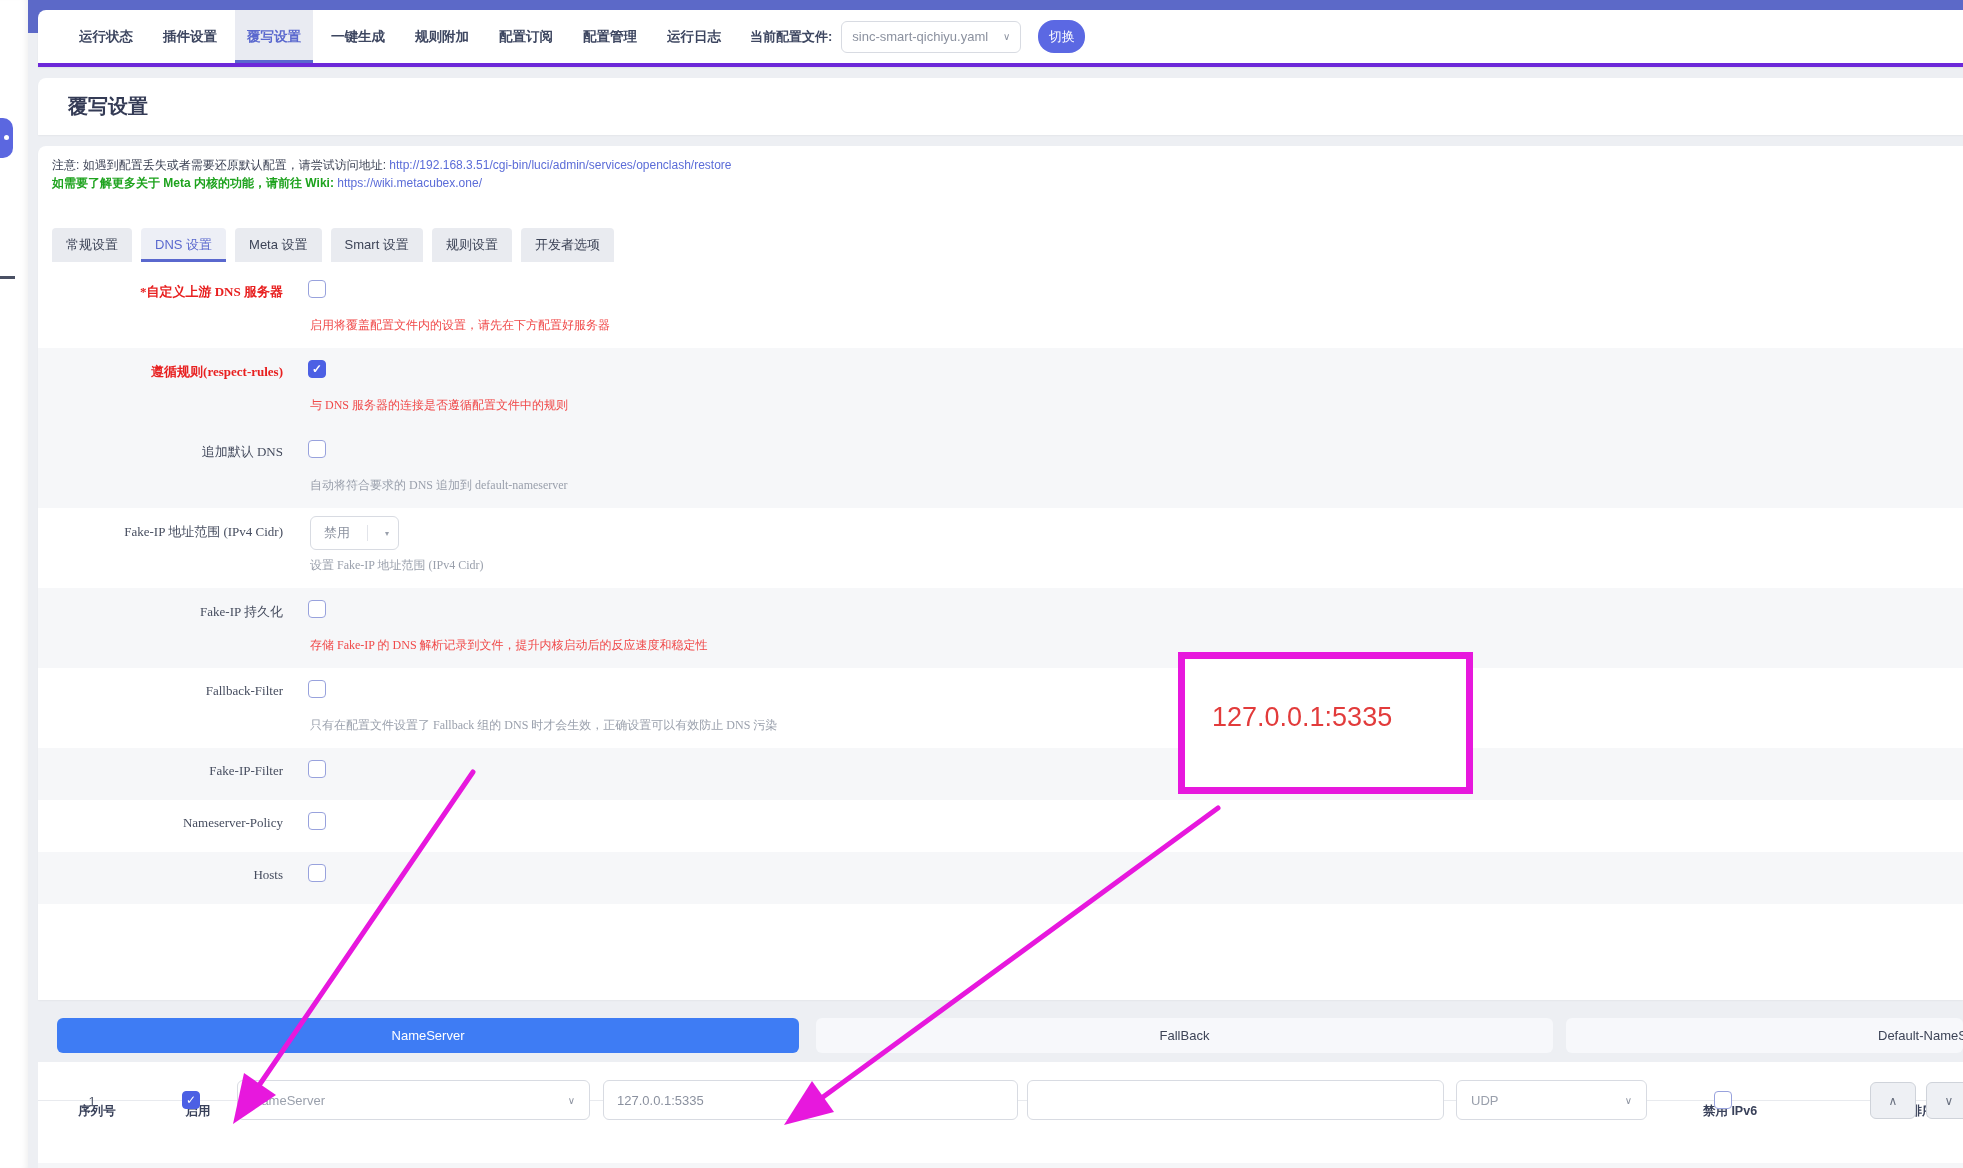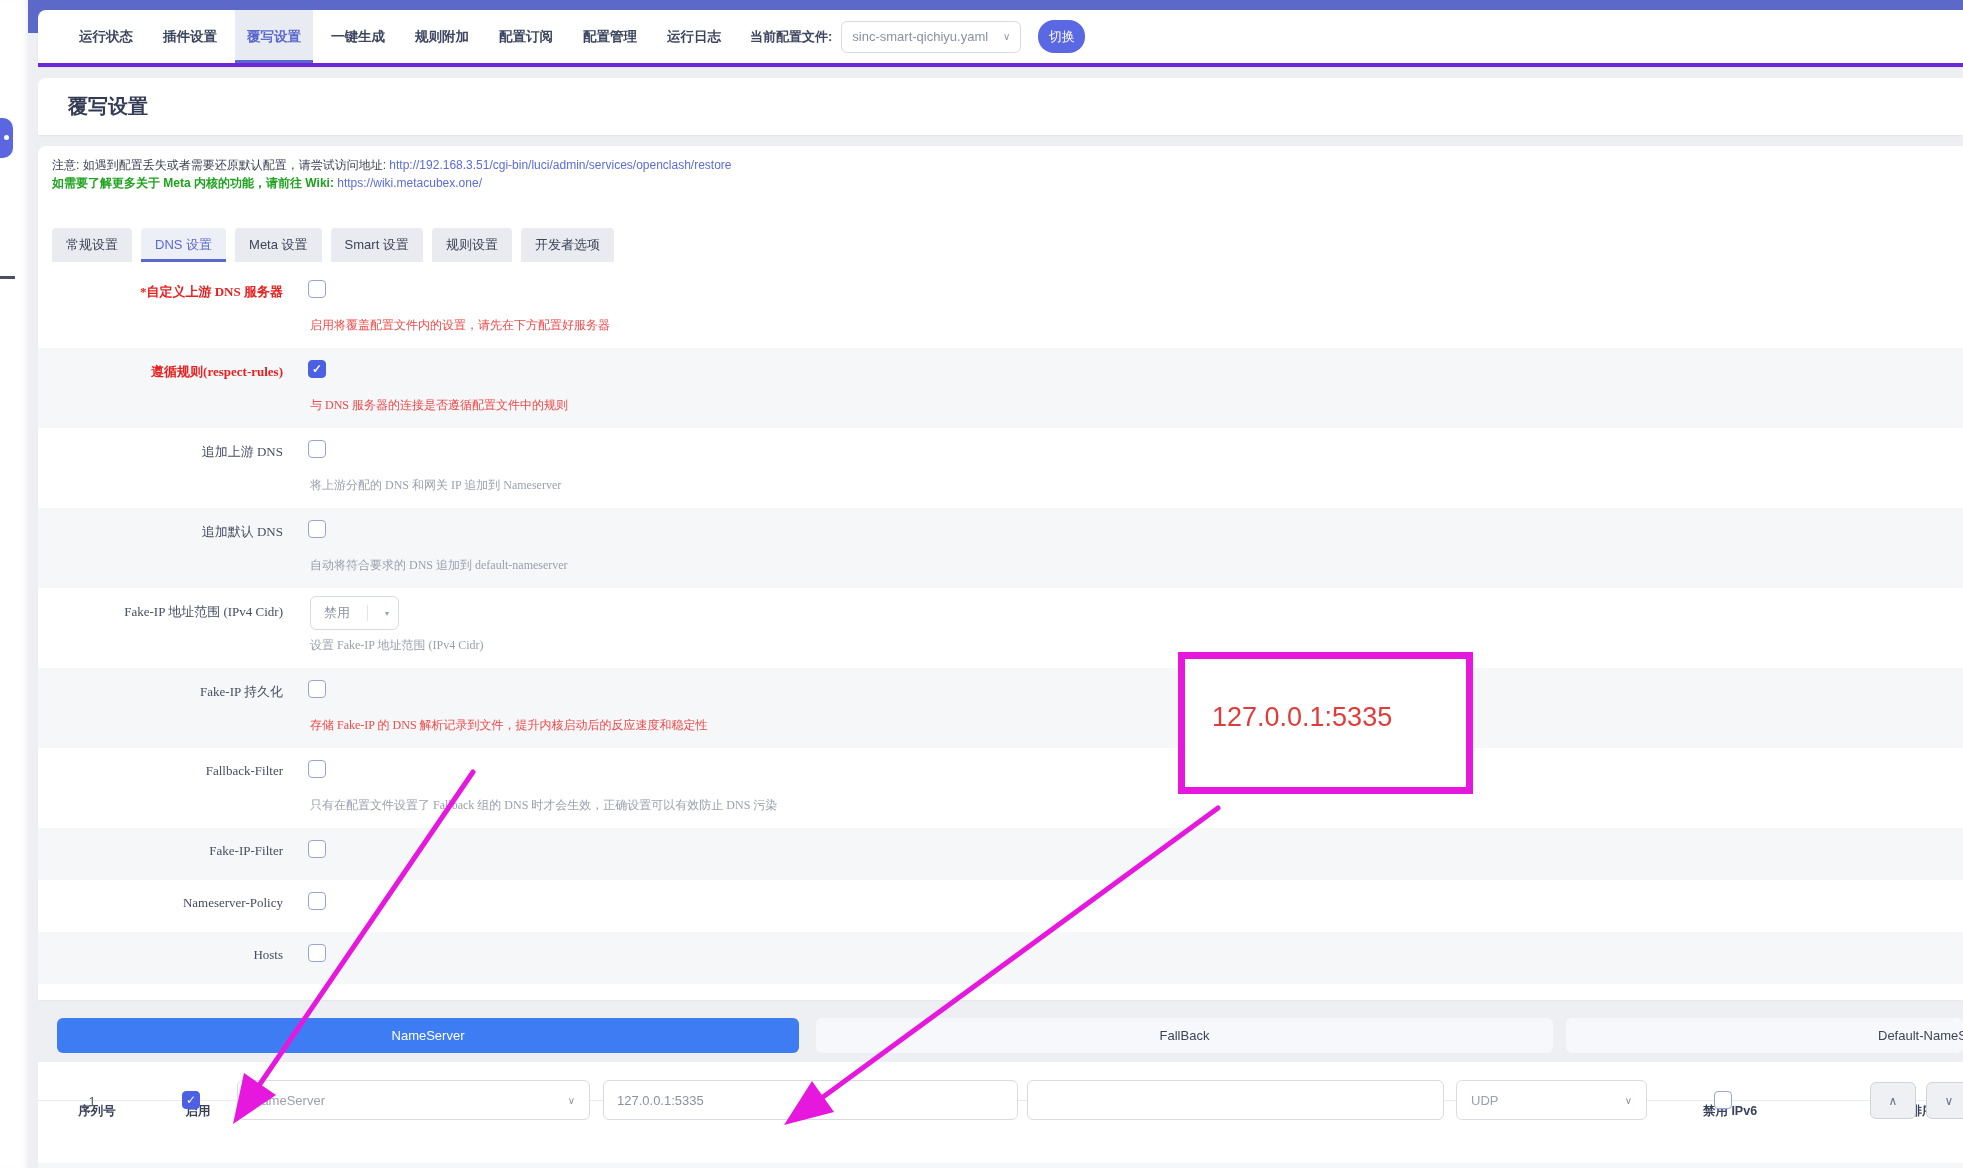--- a/index.html
+++ b/index.html
@@ -165,25 +165,20 @@
       <div class="frow">
         <div class="flabel red">*自定义上游 DNS 服务器</div>
         <span class="cb fcb"></span>
         <div class="fdesc red">启用将覆盖配置文件内的设置，请先在下方配置好服务器</div>
       </div>
       <div class="frow stripe">
         <div class="flabel red">遵循规则(respect-rules)</div>
         <span class="cb checked fcb"></span>
         <div class="fdesc red">与 DNS 服务器的连接是否遵循配置文件中的规则</div>
       </div>
-      <div class="frow">
-        <div class="flabel">追加上游 DNS</div>
-        <span class="cb fcb"></span>
-        <div class="fdesc gray">将上游分配的 DNS 和网关 IP 追加到 Nameserver</div>
-      </div>
       <div class="frow stripe">
         <div class="flabel">追加默认 DNS</div>
         <span class="cb fcb"></span>
         <div class="fdesc gray">自动将符合要求的 DNS 追加到 default-nameserver</div>
       </div>
       <div class="frow">
         <div class="flabel">Fake-IP 地址范围 (IPv4 Cidr)</div>
         <div class="mini-select">
           <span>禁用</span>
           <span class="vdiv"></span>

